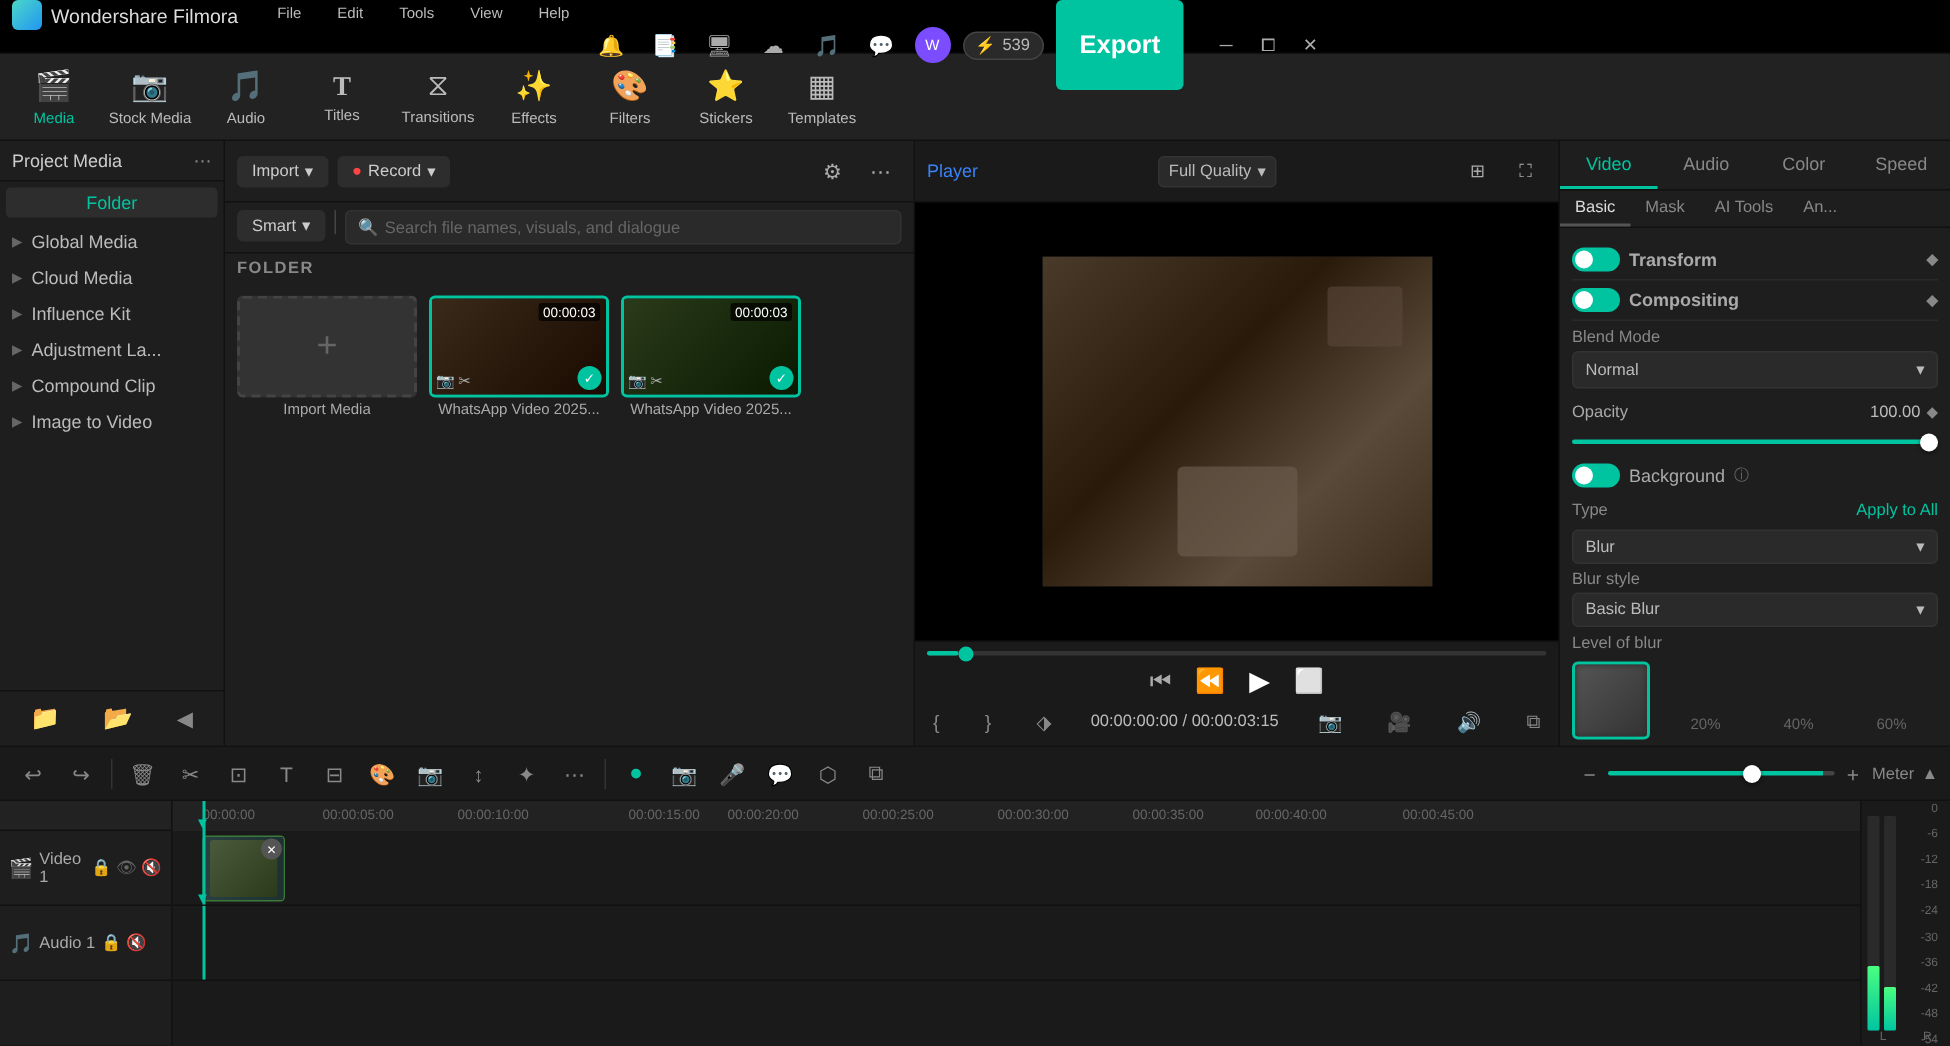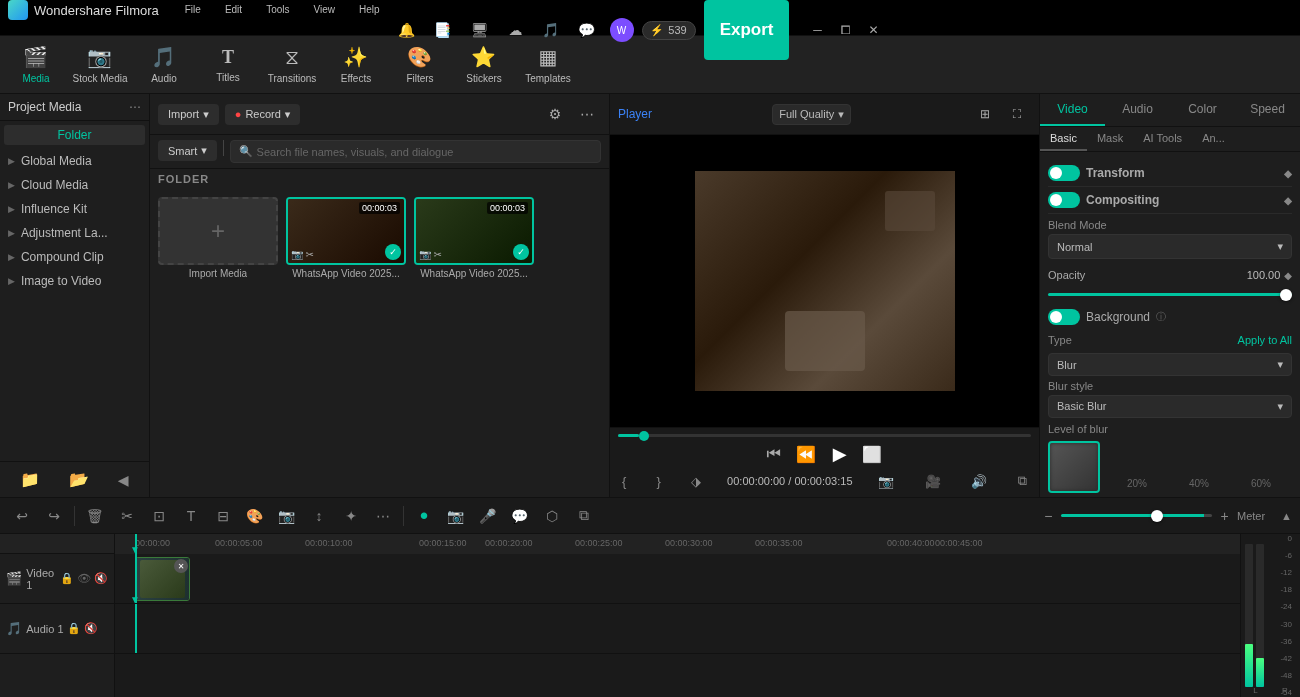--- a/index.html
+++ b/index.html
@@ -116,21 +116,21 @@
     .blur-percent-label { font-size: 10px; color: #666; width: 40px; text-align: center; }
 
     
     #timeline { height: 200px; background: #1a1a1a; border-top: 1px solid #111; display: flex; flex-direction: column; }
     .timeline-header { display: flex; align-items: center; height: 36px; padding: 0 8px; gap: 4px; border-bottom: 1px solid #111; }
     .tl-btn { width: 28px; height: 28px; display: flex; align-items: center; justify-content: center; color: #888; cursor: pointer; border-radius: 3px; font-size: 14px; background: none; border: none; }
     .tl-sep { width: 1px; height: 20px; background: #333; margin: 0 2px; }
     .tl-right { margin-left: auto; display: flex; align-items: center; gap: 4px; }
     .volume-slider { width: 60px; appearance: none; height: 3px; background: linear-gradient(to right, #aaa 65%, #444 65%); border-radius: 2px; outline: none; cursor: pointer; }
     .volume-slider::-webkit-slider-thumb { appearance: none; width: 10px; height: 10px; background: #fff; border-radius: 50%; }
-    .meter-label { color: #888; font-size: 11px; display: flex; align-items: center; gap: 16px; cursor: pointer; }
+    .meter-label { color: #888; font-size: 11px; display: flex; align-items: center; gap: 5px; cursor: pointer; }
 
     .timeline-body { display: flex; flex: 1; overflow: hidden; }
     .timeline-tracks { width: 115px; background: #1e1e1e; border-right: 1px solid #111; display: flex; flex-direction: column; }
     .track-label { display: flex; align-items: center; height: 50px; border-bottom: 1px solid #111; padding: 0 6px; gap: 4px; color: #aaa; font-size: 11px; }
     .track-icons { display: flex; gap: 3px; color: #666; font-size: 11px; }
     .timeline-content { flex: 1; overflow-x: auto; position: relative; }
     .tl-ruler { height: 20px; background: #222; position: relative; display: flex; align-items: center; }
     .tl-mark { position: absolute; font-size: 9px; color: #666; top: 4px; }
     .tl-track-area { height: 50px; border-bottom: 1px solid #111; position: relative; background: #1a1a1a; }
     .tl-clip { position: absolute; height: 44px; top: 3px; background: #2a4a2a; border: 1px solid #3a7a3a; border-radius: 3px; overflow: hidden; display: flex; align-items: center; cursor: pointer; }
@@ -534,21 +534,21 @@
       <div class="tl-ruler">
         <div class="tl-playhead"></div>
         <span class="tl-mark" style="left:20px;">00:00:00</span>
         <span class="tl-mark" style="left:100px;">00:00:05:00</span>
         <span class="tl-mark" style="left:190px;">00:00:10:00</span>
         <span class="tl-mark" style="left:280px;margin-left:24px;">00:00:15:00</span>
         <span class="tl-mark" style="left:370px;">00:00:20:00</span>
         <span class="tl-mark" style="left:460px;">00:00:25:00</span>
         <span class="tl-mark" style="left:550px;">00:00:30:00</span>
         <span class="tl-mark" style="left:640px;">00:00:35:00</span>
-        <span class="tl-mark" style="left:772px;">00:00:40:00</span>
+        <span class="tl-mark" style="left:722px;">00:00:40:00</span>
         <span class="tl-mark" style="left:820px;">00:00:45:00</span>
       </div>
 
       <div class="tl-track-area" style="position:relative;">
         <div class="tl-playhead"></div>
 
         <div class="tl-clip" style="left:20px;width:55px;background:linear-gradient(90deg,#2a4040,#1e3030);">
           <div class="tl-clip-bg">
             <div style="width:46px;height:38px;background:linear-gradient(135deg,#3a4a3a,#2a3a2a);border-radius:2px;overflow:hidden;position:relative;">
               <div style="width:100%;height:100%;background:linear-gradient(135deg,#4a5a3a,#2a3a1a);"></div>

